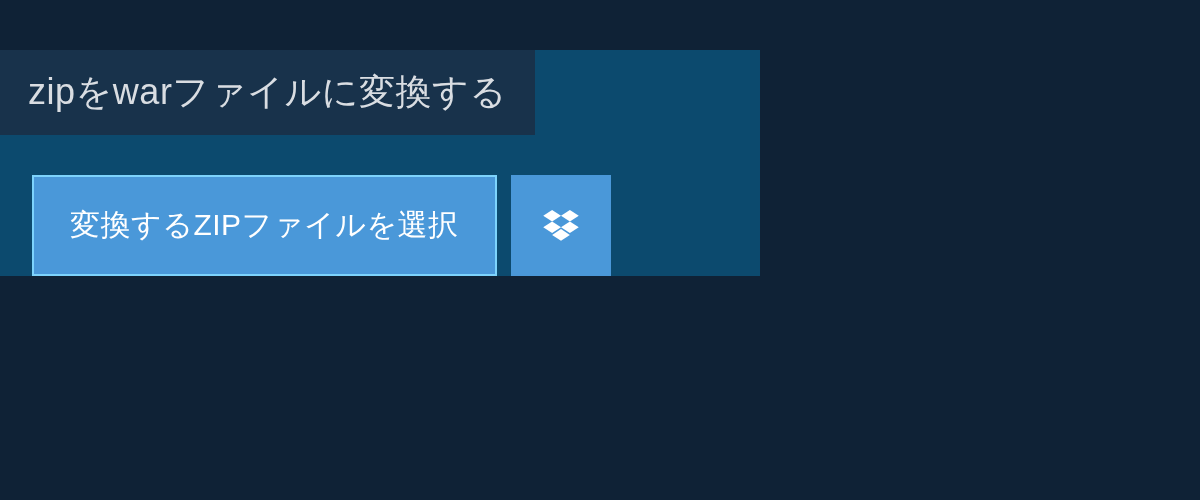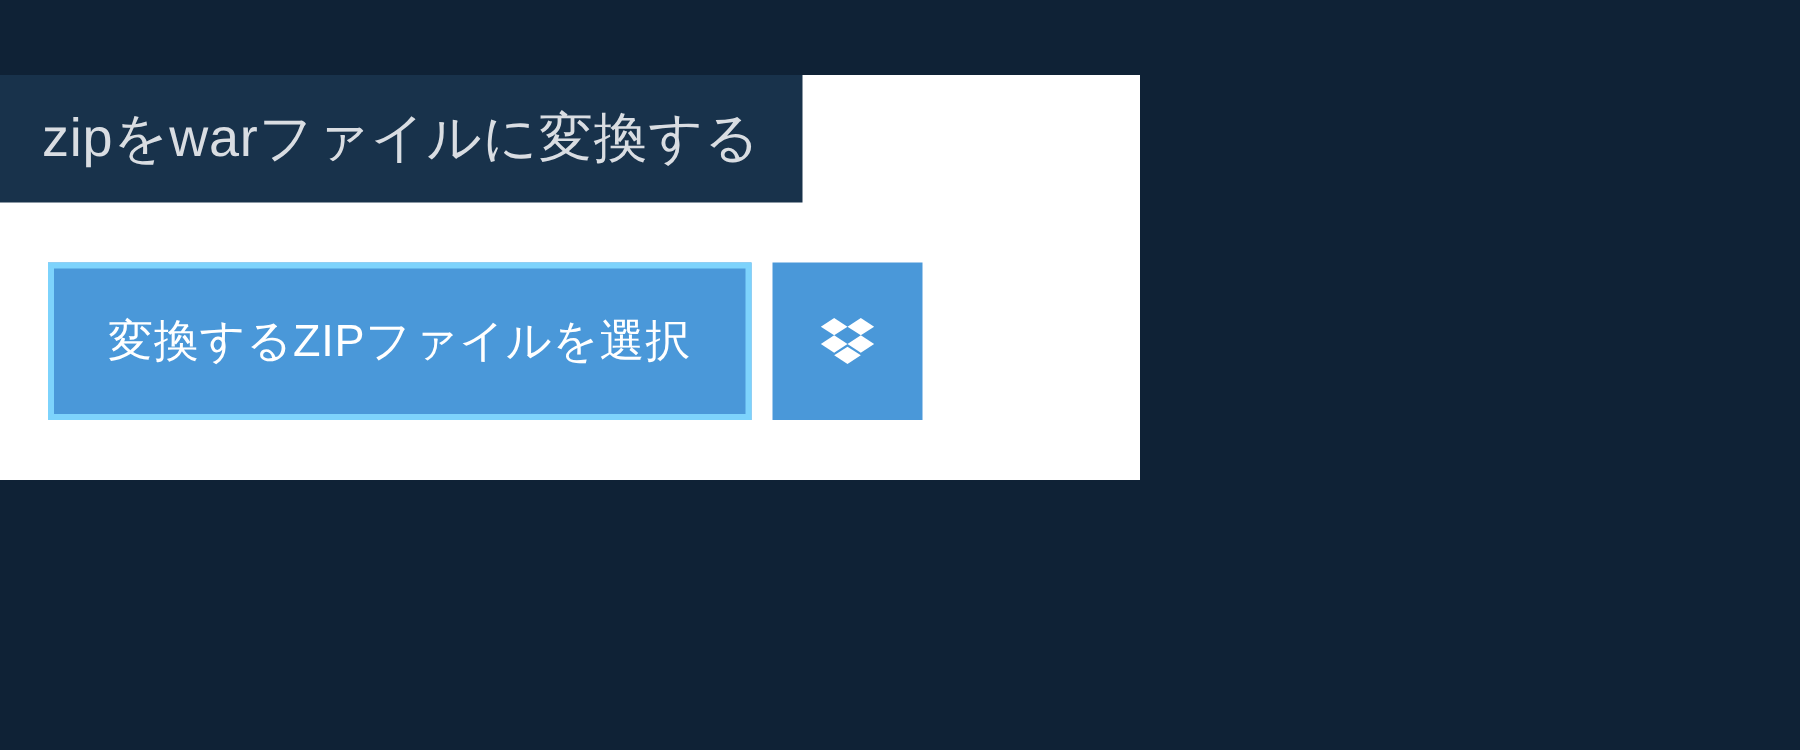--- a/index.html
+++ b/index.html
@@ -7,23 +7,22 @@
       padding: 0;
       box-sizing: border-box;
     }
     body {
       width: 1200px;
       height: 500px;
       background-color: #0f2236;
       font-family: -apple-system, BlinkMacSystemFont, "Segoe UI", "Hiragino Sans", "Hiragino Kaku Gothic ProN", Meiryo, sans-serif;
     }
     .panel {
-      background-color: #ffffff;
+      background-color: #0c4a6e;
       margin-top: 50px;
-      padding-bottom: 40px;
       display: inline-block;
       min-width: 760px;
     }
     .title-bar {
       display: inline-block;
       padding: 18px 28px 18px 28px;
       background-color: #18324b;
     }
     .title-text {
       color: #d9dde2;
@@ -32,21 +31,21 @@
       letter-spacing: 0.5px;
     }
     .button-row {
       display: flex;
       gap: 14px;
       margin-top: 40px;
       margin-left: 32px;
     }
     .select-file-button {
       background-color: #4a98d9;
-      border: 4px solid #7dd3fc;
+      border: 2px solid #7dd3fc;
       color: #ffffff;
       font-size: 30px;
       font-weight: 400;
       padding: 28px 36px;
       cursor: pointer;
       display: flex;
       align-items: center;
       justify-content: flex-end;
       letter-spacing: 0.5px;
     }

